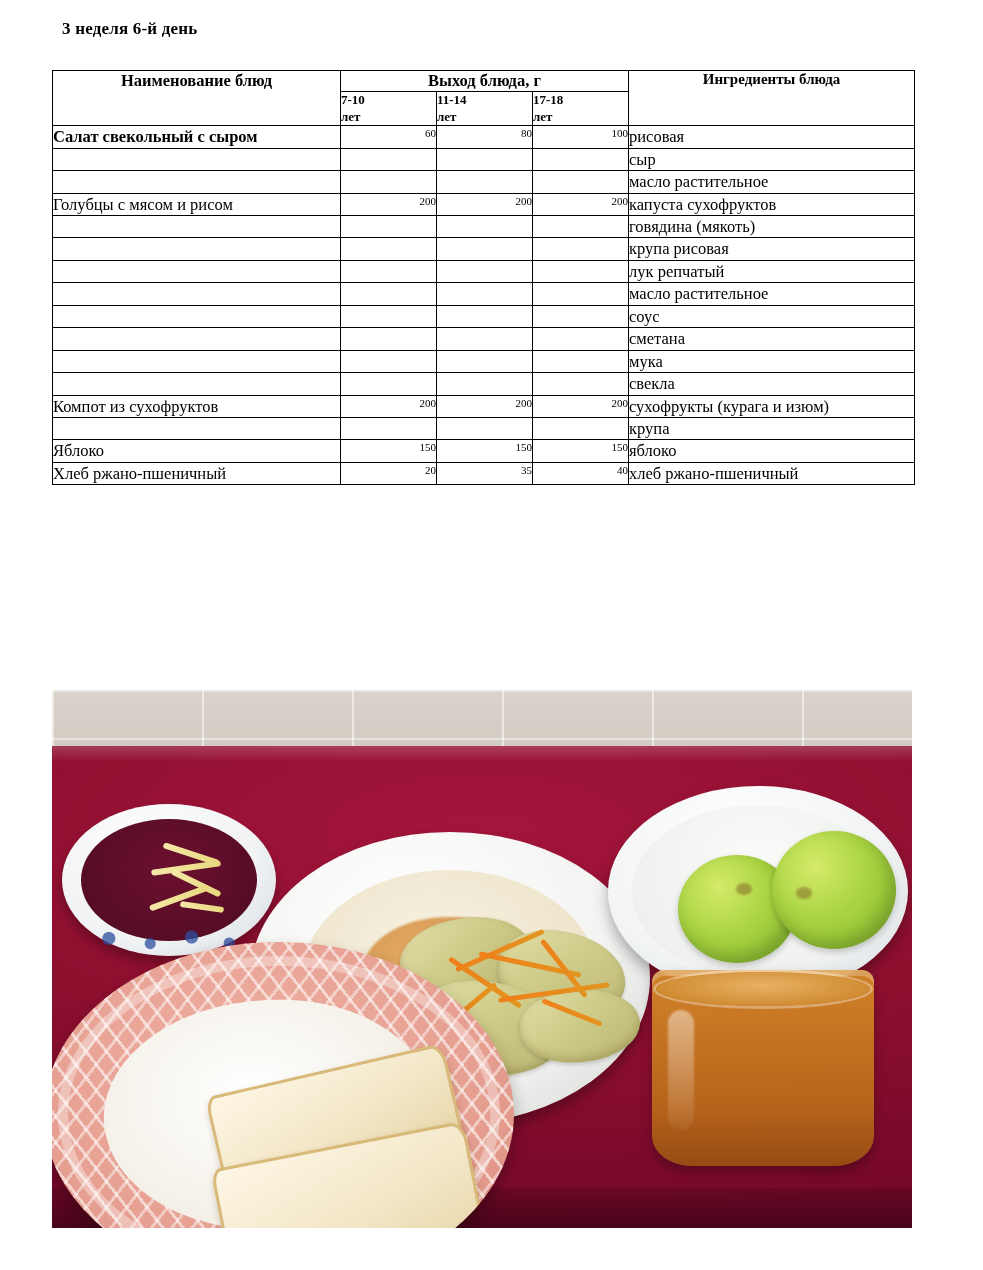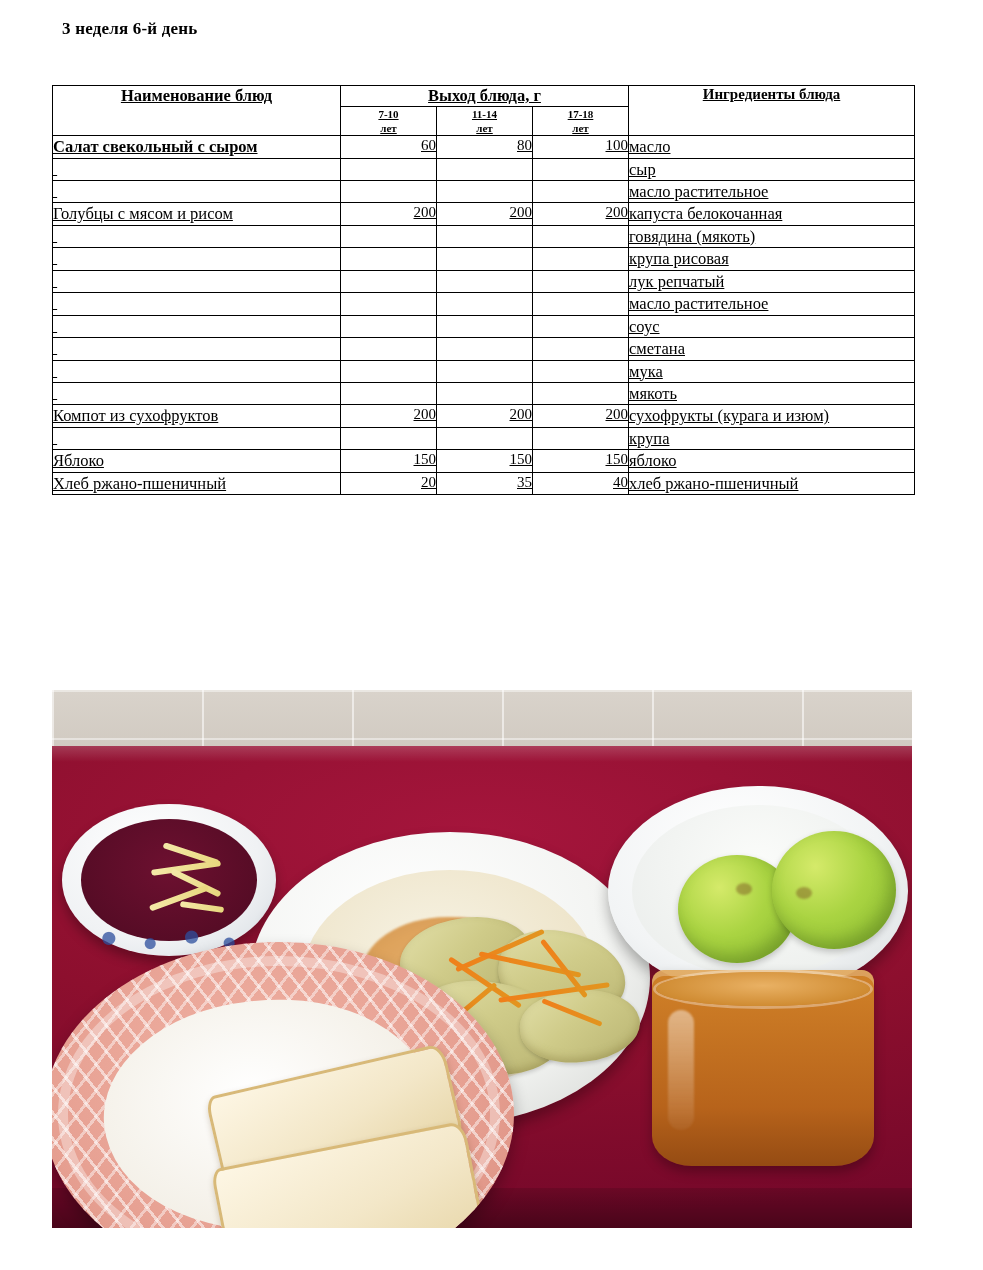--- a/index.html
+++ b/index.html
@@ -27,23 +27,22 @@
     top: 19px;
     font-size: 17px;
     font-weight: bold;
     letter-spacing: 0.2px;
   }
 
   
   .menu-table-wrap {
     position: absolute;
     left: 52px;
-    top: 85px;
+    top: 70px;
     width: 862px;
-    text-decoration: underline;
   }
   table.menu {
     border-collapse: collapse;
     width: 862px;
     table-layout: fixed;
     font-size: 16.5px;
   }
   table.menu col.c-name   { width: 288px; }
   table.menu col.c-a      { width: 96px; }
   table.menu col.c-b      { width: 96px; }
@@ -90,48 +89,48 @@
     text-align: center;
     font-weight: bold;
     vertical-align: top;
     border: none;
     border-left: 1px solid #000;
     padding: 6px 4px;
     font-size: 15px;
   }
   th.age {
     font-weight: bold;
-    text-align: center;
+    text-align: left;
     padding: 3px 0 0 8px;
     border-top: none;
     border-bottom: none;
     border-left: 1px solid #000;
     border-right: none;
     line-height: 1.28;
-    font-size: 11px;
+    font-size: 13px;
   }
   th.age:first-of-type { border-left: none; }
 
   tr.hdr-top th.first-cell { border-left: none; }
 
   td.dish {
     padding: 2px 8px 2px 10px;
     font-size: 16.5px;
     line-height: 1.3;
     border-top: 1px solid #000;
     border-bottom: none;
     border-left: none;
     border-right: 1px solid #000;
     white-space: nowrap;
   }
   td.dish.bold { font-weight: bold; }
   td.qty {
     text-align: right;
     padding: 2px 16px 2px 4px;
-    font-size: 15px;
+    font-size: 11px;
     line-height: 1.3;
     border-top: 1px solid #000;
     border-bottom: none;
     border-left: 1px dotted #000;
     border-right: none;
   }
   td.qty.first-q { border-left: none; }
   td.ing {
     padding: 2px 4px 2px 10px;
     font-size: 16.5px;
@@ -416,21 +415,21 @@
             <span>17-18</span><br>
             <span>лет</span>
           </th>
         </tr>
 
         <tr class="rowline">
           <td class="dish bold">Салат свекольный с сыром</td>
           <td class="qty first-q">60</td>
           <td class="qty">80</td>
           <td class="qty">100</td>
-          <td class="ing">масло</td>
+          <td class="ing">рисовая</td>
         </tr>
         <tr>
           <td class="blank-dish">&nbsp;</td>
           <td class="blank-qty first-q"></td>
           <td class="blank-qty"></td>
           <td class="blank-qty"></td>
           <td class="ing">сыр</td>
         </tr>
         <tr>
           <td class="blank-dish">&nbsp;</td>
@@ -438,21 +437,21 @@
           <td class="blank-qty"></td>
           <td class="blank-qty"></td>
           <td class="ing">масло растительное</td>
         </tr>
 
         <tr class="rowline">
           <td class="dish">Голубцы с мясом и рисом</td>
           <td class="qty first-q">200</td>
           <td class="qty">200</td>
           <td class="qty">200</td>
-          <td class="ing">капуста белокочанная</td>
+          <td class="ing">капуста сухофруктов</td>
         </tr>
         <tr>
           <td class="blank-dish">&nbsp;</td>
           <td class="blank-qty first-q"></td>
           <td class="blank-qty"></td>
           <td class="blank-qty"></td>
           <td class="ing">говядина (мякоть)</td>
         </tr>
         <tr>
           <td class="blank-dish">&nbsp;</td>
@@ -494,21 +493,21 @@
           <td class="blank-qty first-q"></td>
           <td class="blank-qty"></td>
           <td class="blank-qty"></td>
           <td class="ing">мука</td>
         </tr>
         <tr>
           <td class="blank-dish">&nbsp;</td>
           <td class="blank-qty first-q"></td>
           <td class="blank-qty"></td>
           <td class="blank-qty"></td>
-          <td class="ing">мякоть</td>
+          <td class="ing">свекла</td>
         </tr>
 
         <tr class="rowline">
           <td class="dish">Компот из сухофруктов</td>
           <td class="qty first-q">200</td>
           <td class="qty">200</td>
           <td class="qty">200</td>
           <td class="ing">сухофрукты (курага и изюм)</td>
         </tr>
         <tr>

